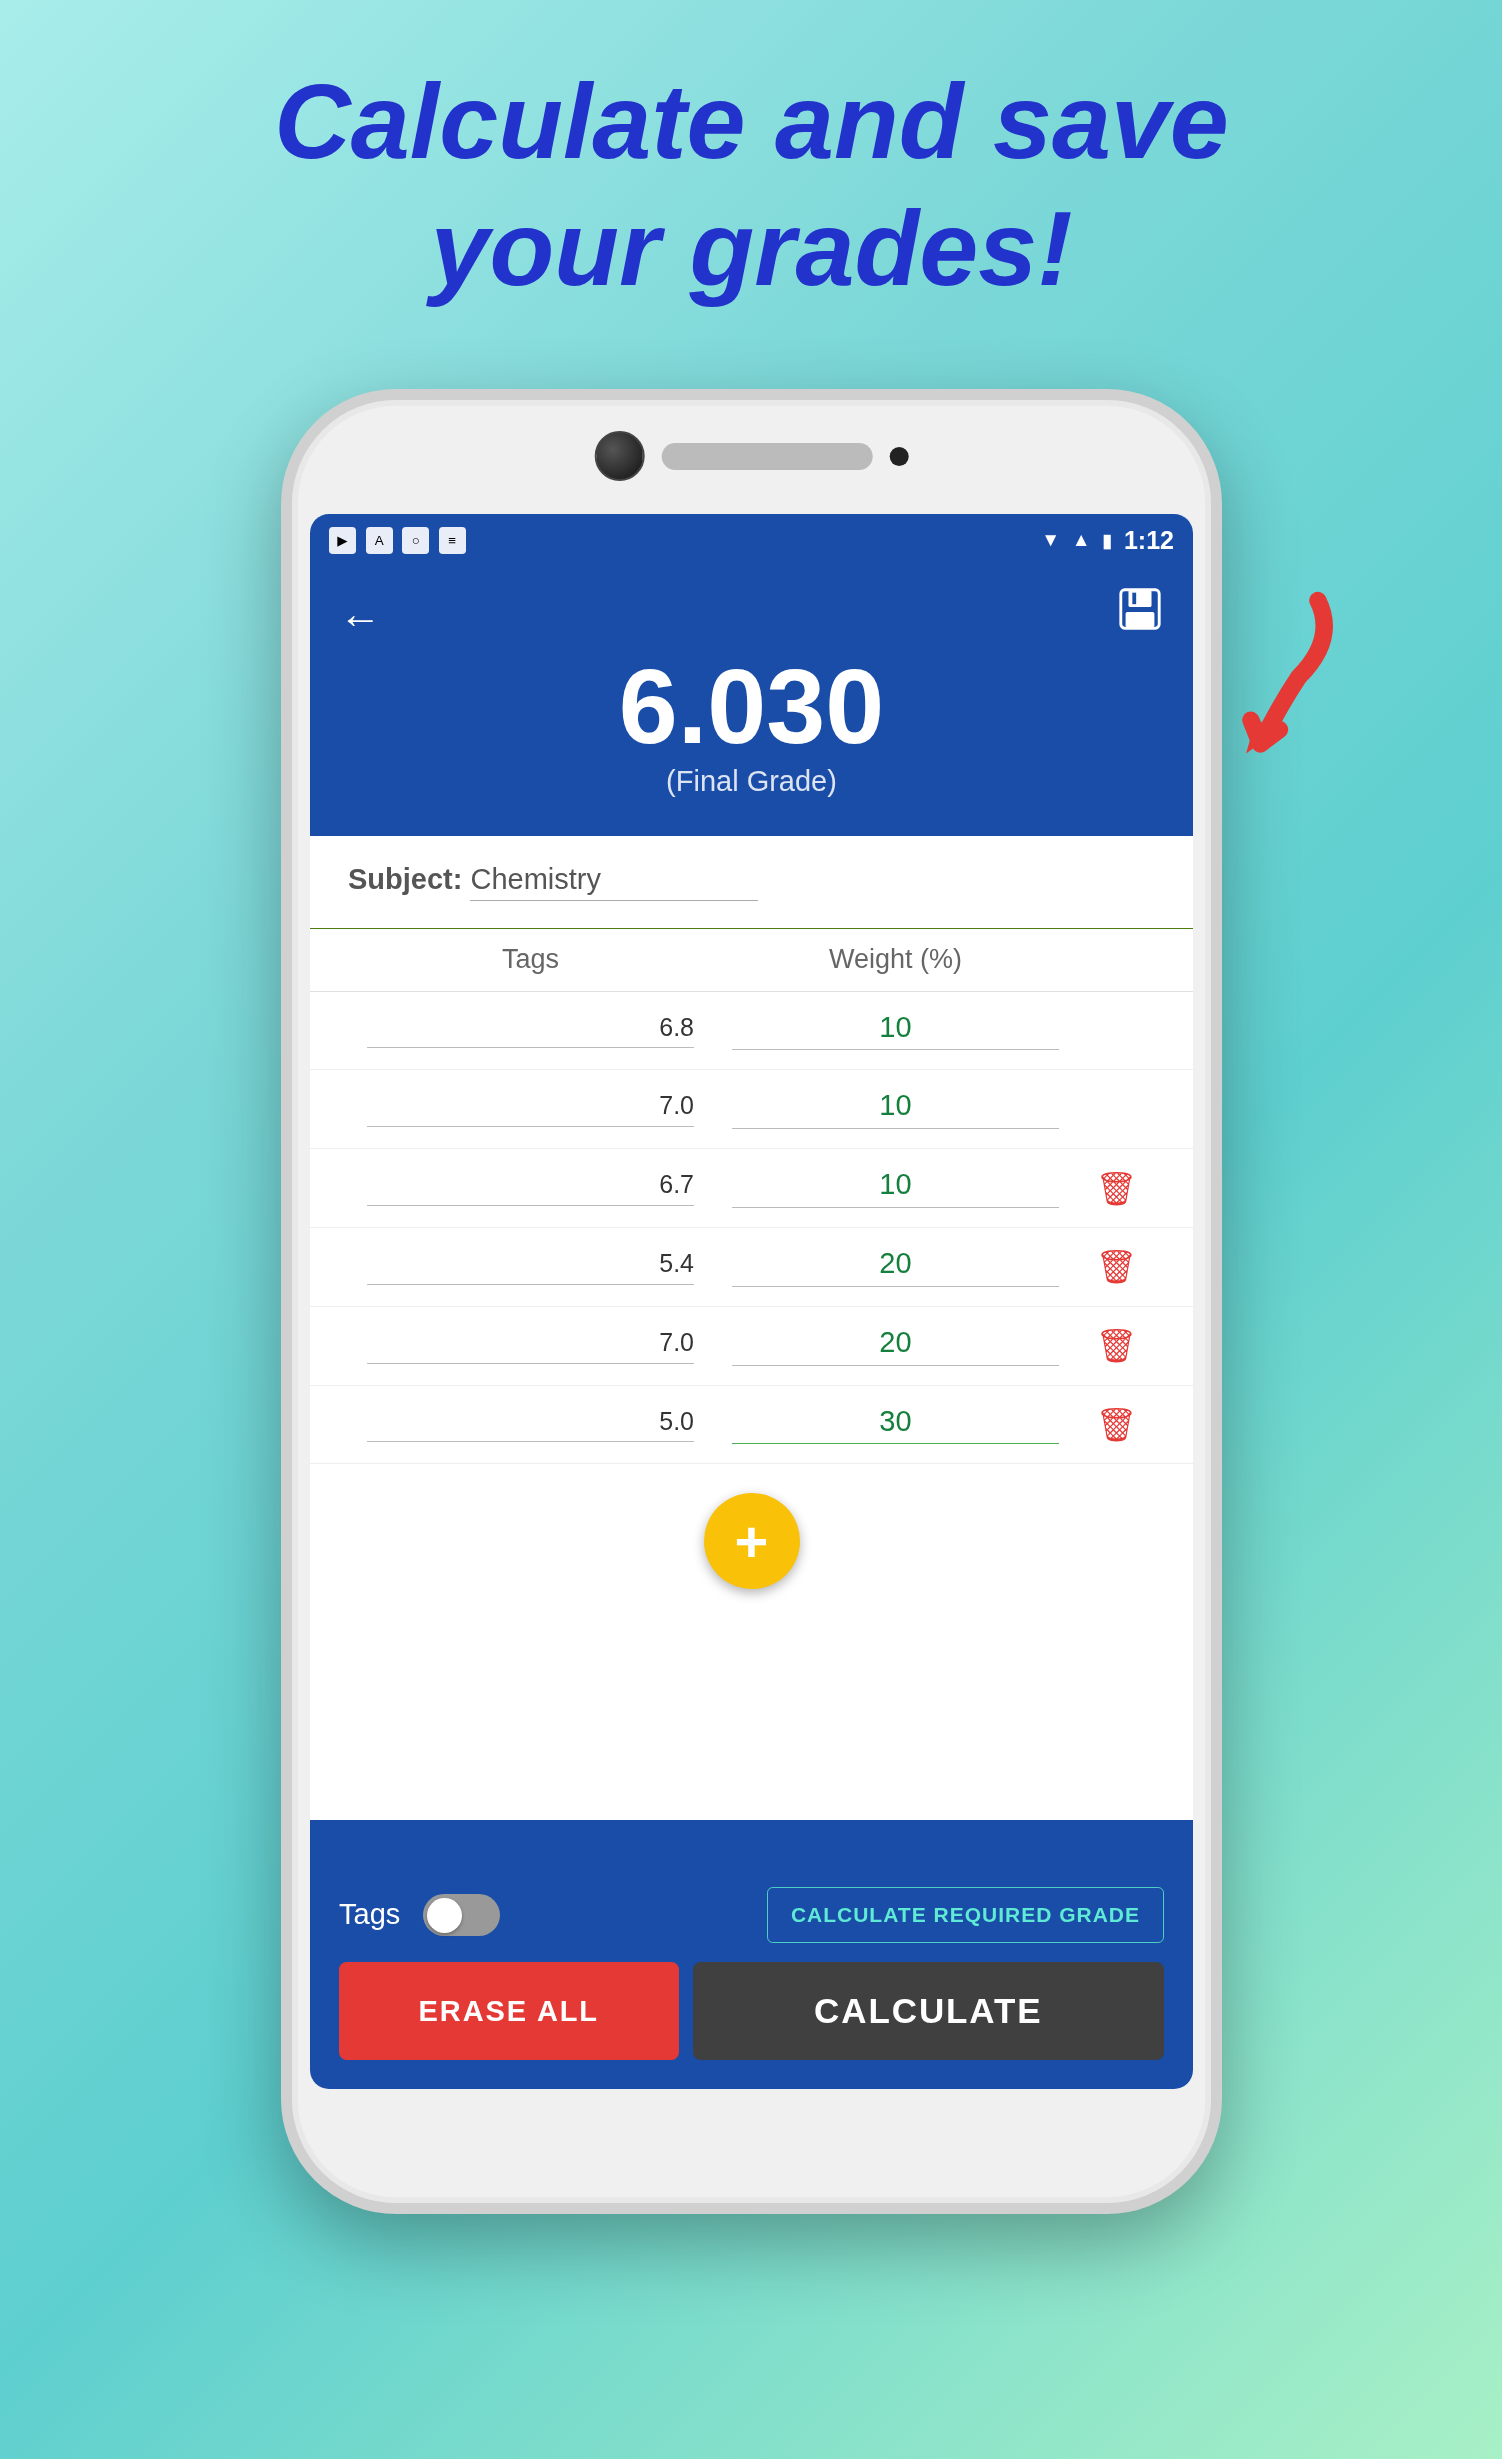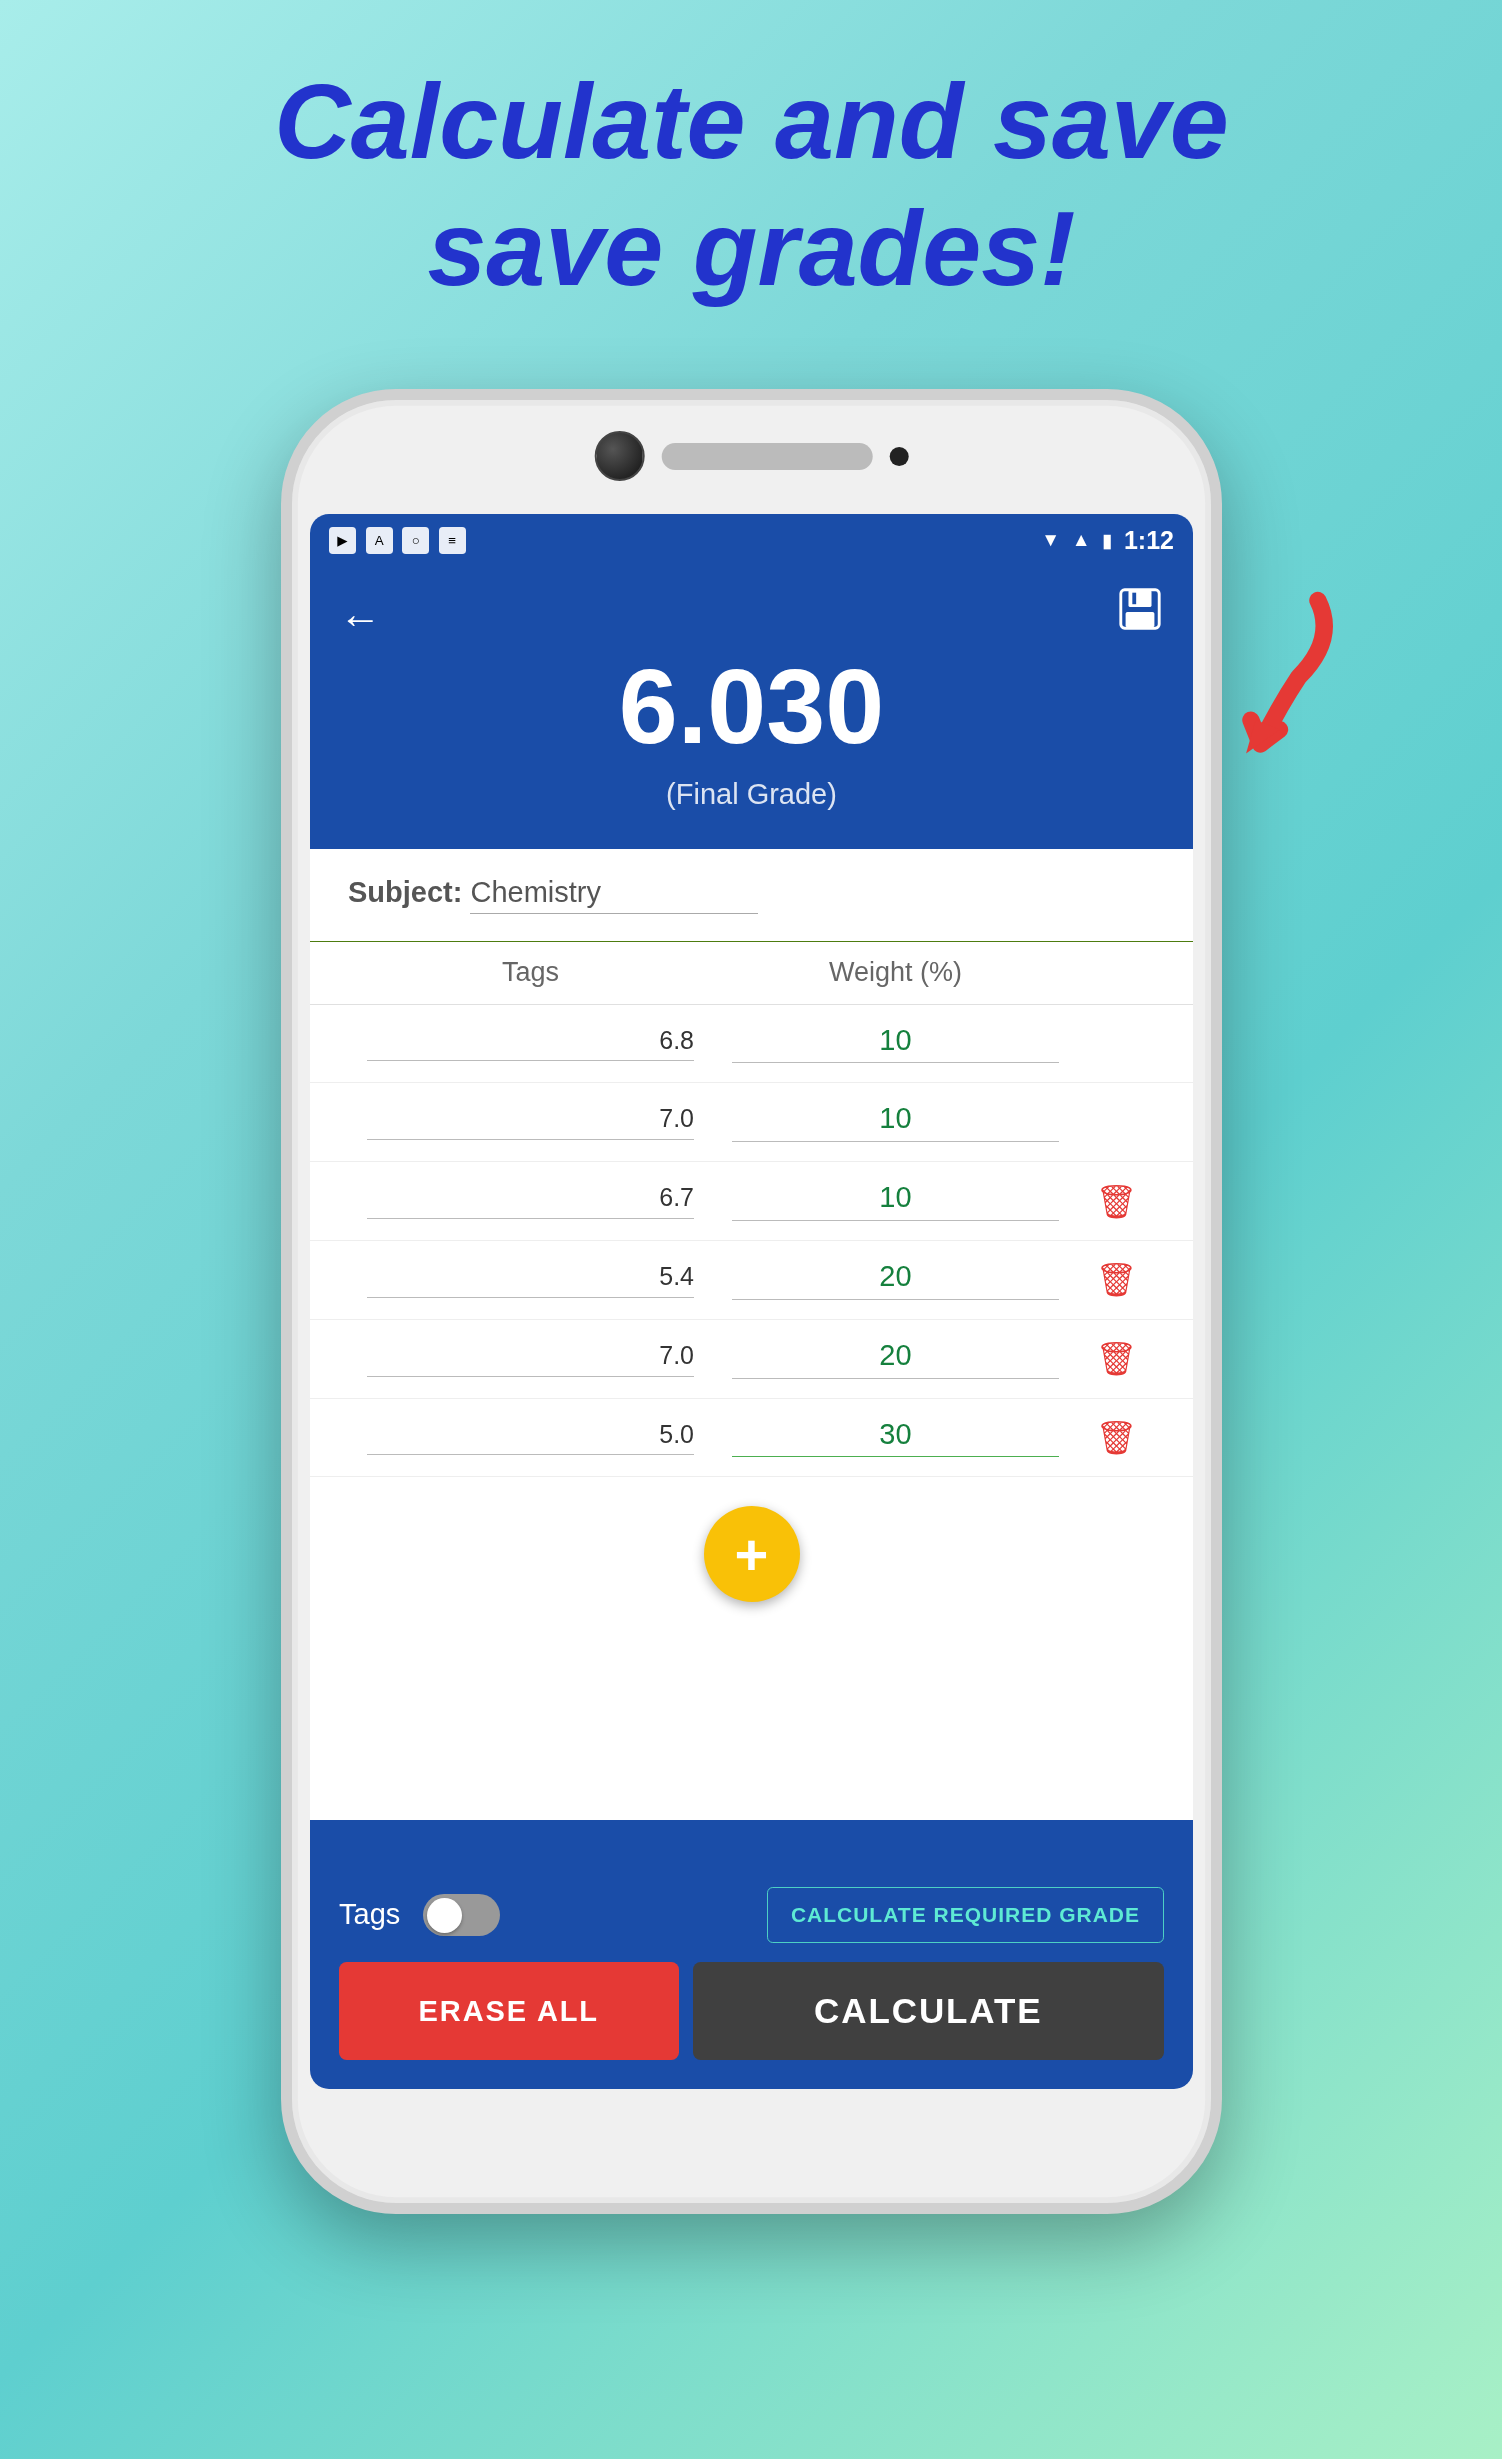--- a/index.html
+++ b/index.html
@@ -171,21 +171,21 @@
     .grade-display {
       color: white;
       font-size: 106px;
       font-weight: bold;
       line-height: 1;
     }
 
     .grade-label {
       color: rgba(255,255,255,0.85);
       font-size: 29px;
-      margin-top: 19px;
+      margin-top: 6px;
     }
 
     
     .content-area {
       flex: 1;
       background: #f8f8f8;
       overflow-y: auto;
       display: flex;
       flex-direction: column;
     }
@@ -394,21 +394,21 @@
       width: 134px;
       height: 192px;
       z-index: 30;
     }
   </style>
 </head>
 <body>
 
 <div class="headline">
   <div>Calculate and save</div>
-  <div>save grades!</div>
+  <div>your grades!</div>
 </div>
 
 <div class="phone-wrapper">
   <div class="phone-shell">
     <div class="phone-camera-area">
       <div class="camera-lens"></div>
       <div class="speaker-grille"></div>
       <div class="front-camera"></div>
     </div>
   </div>

